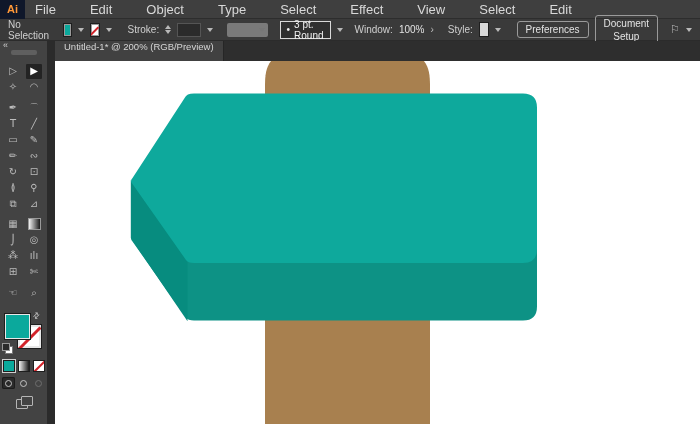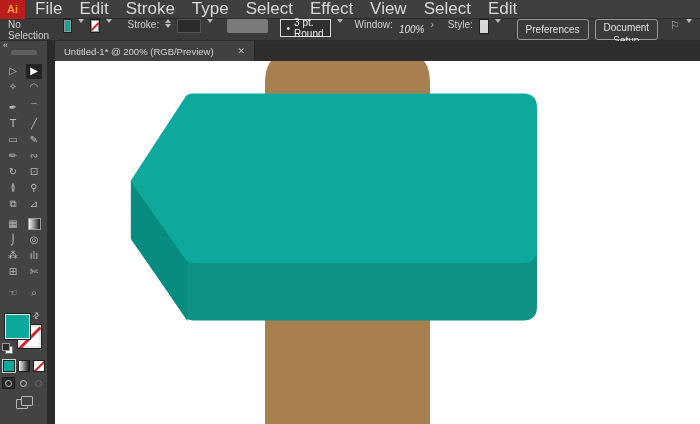--- a/index.html
+++ b/index.html
@@ -1,69 +1,69 @@
 <!DOCTYPE html>
 <html><head>
 <meta charset="utf-8">
 <style>
   html,body{margin:0;padding:0;background:#222;}
   #app{position:relative;width:700px;height:424px;background:#3c3c3c;overflow:hidden;
        font-family:"Liberation Sans",sans-serif;color:#d6d6d6;-webkit-font-smoothing:antialiased;}
   
   .menubar{position:absolute;left:0;top:0;width:700px;height:19px;background:#3f3f3f;
            display:flex;align-items:center;border-bottom:1px solid #2d2d2d;box-sizing:border-box;}
-  .ai-logo{background:#b91c1c;color:#ff9838;font-weight:bold;font-size:11px;
+  .ai-logo{background:#0f172a;color:#ff9838;font-weight:bold;font-size:11px;
            padding:0 7px;height:19px;line-height:19px;margin-right:10px;}
-  .menus{display:flex;gap:17px;font-size:17px;color:#d9d9d9;}
+  .menus{display:flex;gap:34px;font-size:13px;color:#d9d9d9;}
   .menu-item{cursor:default;}
   .mb-right{display:flex;align-items:center;gap:8px;margin-left:14px;flex:1;}
   .vsep{width:1px;height:12px;background:#555;}
   .badge{font-size:8.5px;color:#d0d0d0;border:1px solid #8f8f8f;border-radius:2px;
          padding:0px 3px;line-height:11px;background:#474747;}
   .arrdoc{display:inline-block;width:13px;height:9px;border:1px solid #b5b5b5;
           background:linear-gradient(90deg,#b5b5b5 0 45%,transparent 45%);}
   .chev{width:0;height:0;border-left:3px solid transparent;border-right:3px solid transparent;
         border-top:4px solid #b9b9b9;display:inline-block;}
   .chev.dim{border-top-color:#777;}
   .share{color:#9a9a9a;font-size:11px;}
   .ws-partial{margin-left:auto;display:flex;align-items:center;gap:6px;}
   .ws-partial .w{font-size:11px;color:#c9c9c9;margin-right:-4px;}
   
   .controlbar{position:absolute;left:0;top:19px;width:700px;height:22px;background:#3a3a3a;
-              display:flex;padding:0 8px;box-sizing:border-box;gap:6px;
+              display:flex;align-items:center;padding:0 8px;box-sizing:border-box;gap:6px;
               font-size:10px;color:#cfcfcf;border-bottom:1px solid #2b2b2b;}
   .chip{width:14px;height:14px;box-sizing:border-box;border:1px solid #1e1e1e;
         box-shadow:inset 0 0 0 1px #9a9a9a;}
   .chip.stroke-none{background:#fff;position:relative;overflow:hidden;}
   .chip.stroke-none::after{content:"";position:absolute;left:-2px;right:-2px;top:50%;height:2px;
         background:#d2232a;transform:rotate(-45deg);}
   .stepper{display:flex;flex-direction:column;gap:1px;align-items:center;}
   .tri-up{width:0;height:0;border-left:3px solid transparent;border-right:3px solid transparent;border-bottom:4px solid #b9b9b9;}
   .tri-dn{width:0;height:0;border-left:3px solid transparent;border-right:3px solid transparent;border-top:4px solid #b9b9b9;}
   .field{background:#2b2b2b;border:1px solid #555;height:14px;box-sizing:border-box;
          font-size:10px;color:#e2e2e2;padding:0 3px;display:flex;align-items:center;}
   .field.stroke-w{width:34px;}
   .profile-dd{width:66px;height:14px;background:#7a7a7a;border-radius:2px;display:flex;
               align-items:center;justify-content:flex-end;padding-right:3px;box-sizing:border-box;}
   .brush-dd{border:1px solid #d9d9d9;background:#2f2f2f;height:16px;display:flex;align-items:center;
             gap:4px;padding:0 6px;color:#f0f0f0;}
-  .opacity-field{width:40px;background:transparent;border:none;color:#e2e2e2;display:flex;align-items:center;font-style:italic;}
+  .opacity-field{width:40px;background:transparent;border:none;color:#e2e2e2;display:flex;align-items:center;}
   .next-arrow{color:#b9b9b9;font-size:10px;}
   .style-chip{width:13px;height:13px;background:#d8d8d8;border:1px solid #1e1e1e;}
   .cbtn{border:1px solid #9a9a9a;border-radius:3px;background:transparent;color:#e3e3e3;
         font-size:10px;padding:1px 8px;line-height:13px;font-family:"Liberation Sans",sans-serif;}
   .flag{color:#b9b9b9;font-size:11px;}
   
   .tabstrip{position:absolute;left:0;top:41px;width:700px;height:20px;background:#2e2e2e;display:flex;}
   .panelhead{width:47px;height:20px;background:#434343;position:relative;flex:none;}
   .collapse{position:absolute;left:3px;top:-1px;font-size:9px;color:#cfcfcf;}
   .grip{position:absolute;left:11px;top:9px;width:26px;height:5px;border-radius:2px;background:#5f5f5f;}
   .headgap{width:8px;height:20px;background:#2b2b2b;flex:none;}
-  .tab{height:20px;background:#414141;display:flex;align-items:center;gap:24px;padding:0 9px;
-       font-size:9.5px;color:#d6d6d6;border-right:1px solid #262626;}
+  .tab{height:20px;background:#414141;display:flex;align-items:center;gap:12px;padding:0 9px;
+       font-size:9.5px;color:#d6d6d6;border-right:1px solid #262626;flex-direction:column;}
   .tab .close{color:#bdbdbd;font-size:9px;}
   
   .main{position:absolute;left:0;top:61px;width:700px;height:363px;display:flex;}
   .toolbar{width:47px;height:363px;background:#434343;flex:none;position:relative;}
   .maingap{width:8px;height:363px;background:#2b2b2b;flex:none;}
   .canvas{position:relative;flex:1;background:#fff;overflow:hidden;}
   
   .tools-grid{display:grid;grid-template-columns:16px 16px;column-gap:5px;row-gap:1.5px;
               justify-content:center;padding-top:3px;}
   .tool{width:16px;height:14.5px;display:flex;align-items:center;justify-content:center;border-radius:1px;}
@@ -108,21 +108,21 @@
 </head>
 <body>
 
 <div id="app">
 
   <div class="menubar">
     <div class="ai-logo">Ai</div>
     <nav class="menus">
         <span class="menu-item">File</span>
         <span class="menu-item">Edit</span>
-        <span class="menu-item">Stroke</span>
+        <span class="menu-item">Object</span>
         <span class="menu-item">Type</span>
         <span class="menu-item">Select</span>
         <span class="menu-item">Effect</span>
         <span class="menu-item">View</span>
         <span class="menu-item">Select</span>
         <span class="menu-item">Edit</span>
       </nav>
   </div>
 
   <div class="controlbar">

